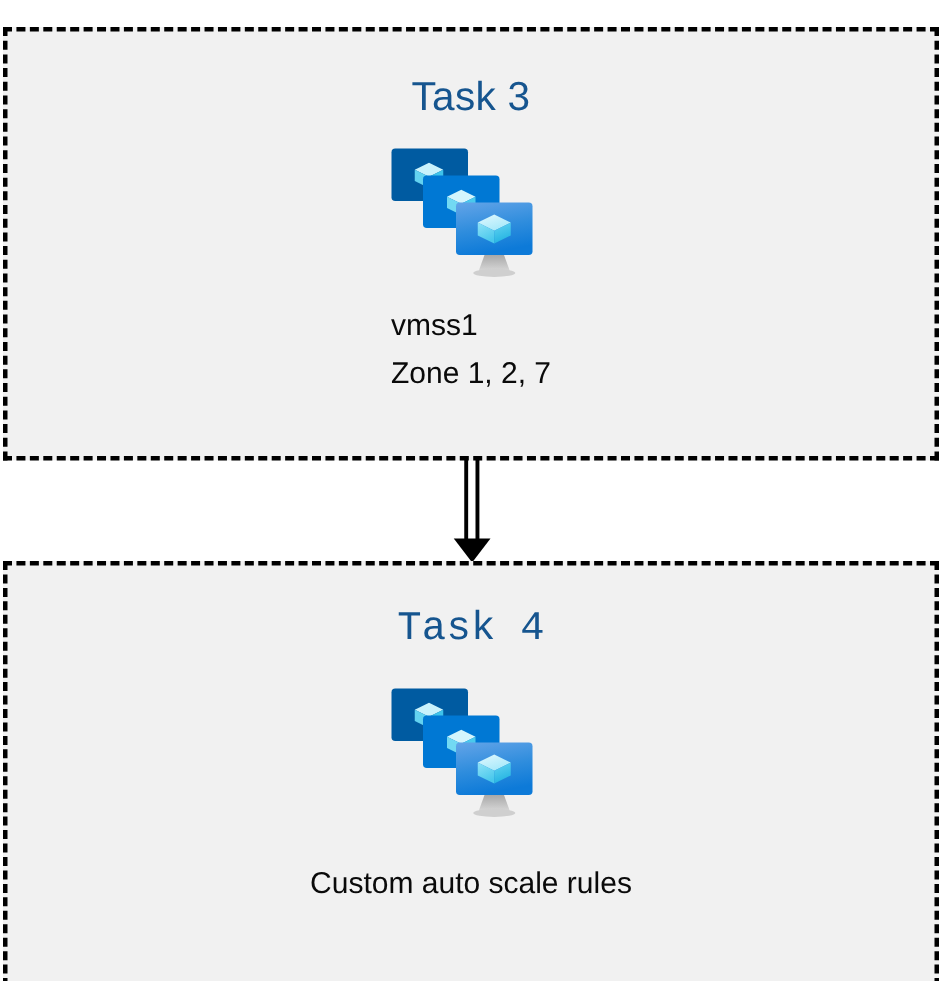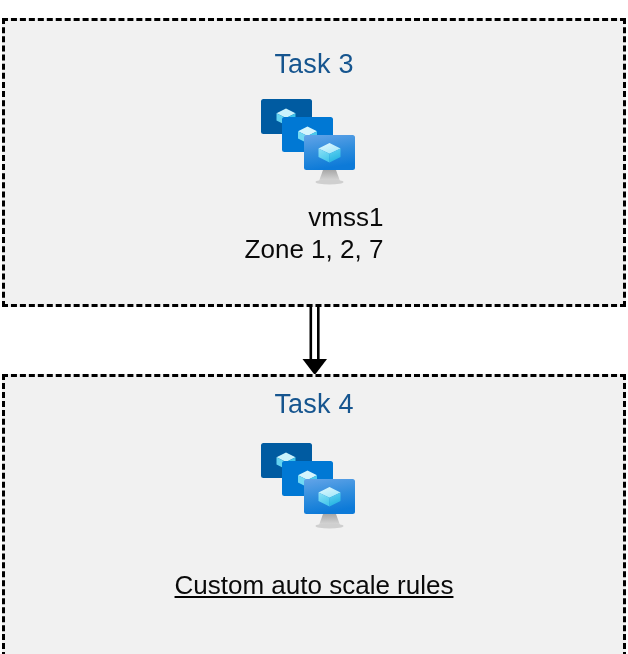--- a/index.html
+++ b/index.html
@@ -49,32 +49,32 @@
 
   .task-title {
     color: #16558f;
     font-size: 27px;
     line-height: 30px;
     font-weight: 400;
     letter-spacing: 0.2px;
     text-align: center;
   }
   #box-task3 .task-title { margin-top: 28px; }
-  #box-task4 .task-title { margin-top: 12px; }
+  #box-task4 .task-title { margin-top: 28px; font-family: Liberation Mono, monospace; }
 
   .task-caption {
     color: #0a0a0a;
-    font-size: 26px;
+    font-size: 20px;
     line-height: 32px;
     font-weight: 400;
-    text-align: right;
+    text-align: left;
     white-space: pre;
   }
   .caption-block { margin-top: 12px; }
-  #box-task4 .caption-block { margin-top: 36px; text-decoration: underline; }
+  #box-task4 .caption-block { margin-top: 24px; }
 
   
   .vmss-icon {
     width: 112px;
     height: 96px;
     display: block;
   }
   .icon-wrap { margin-top: 14px; }
   #box-task4 .icon-wrap { margin-top: 18px; }
 

